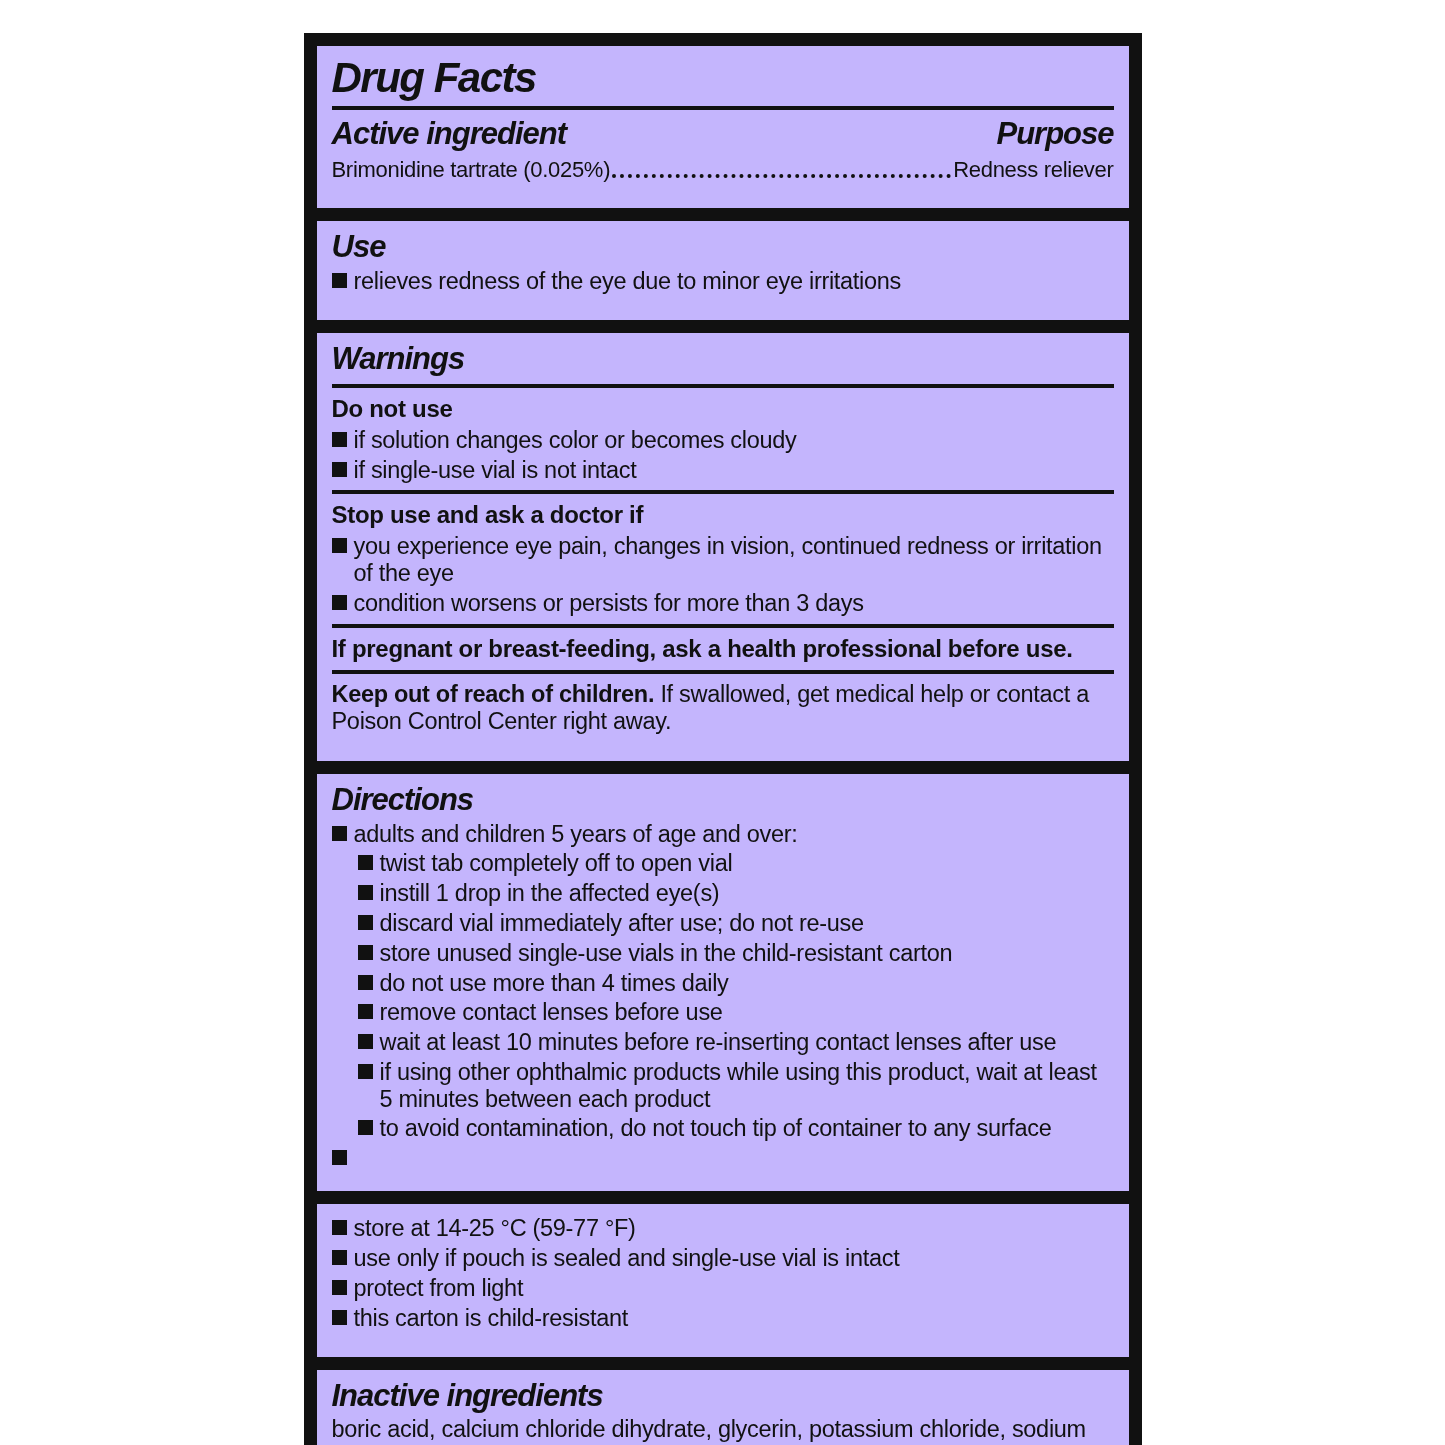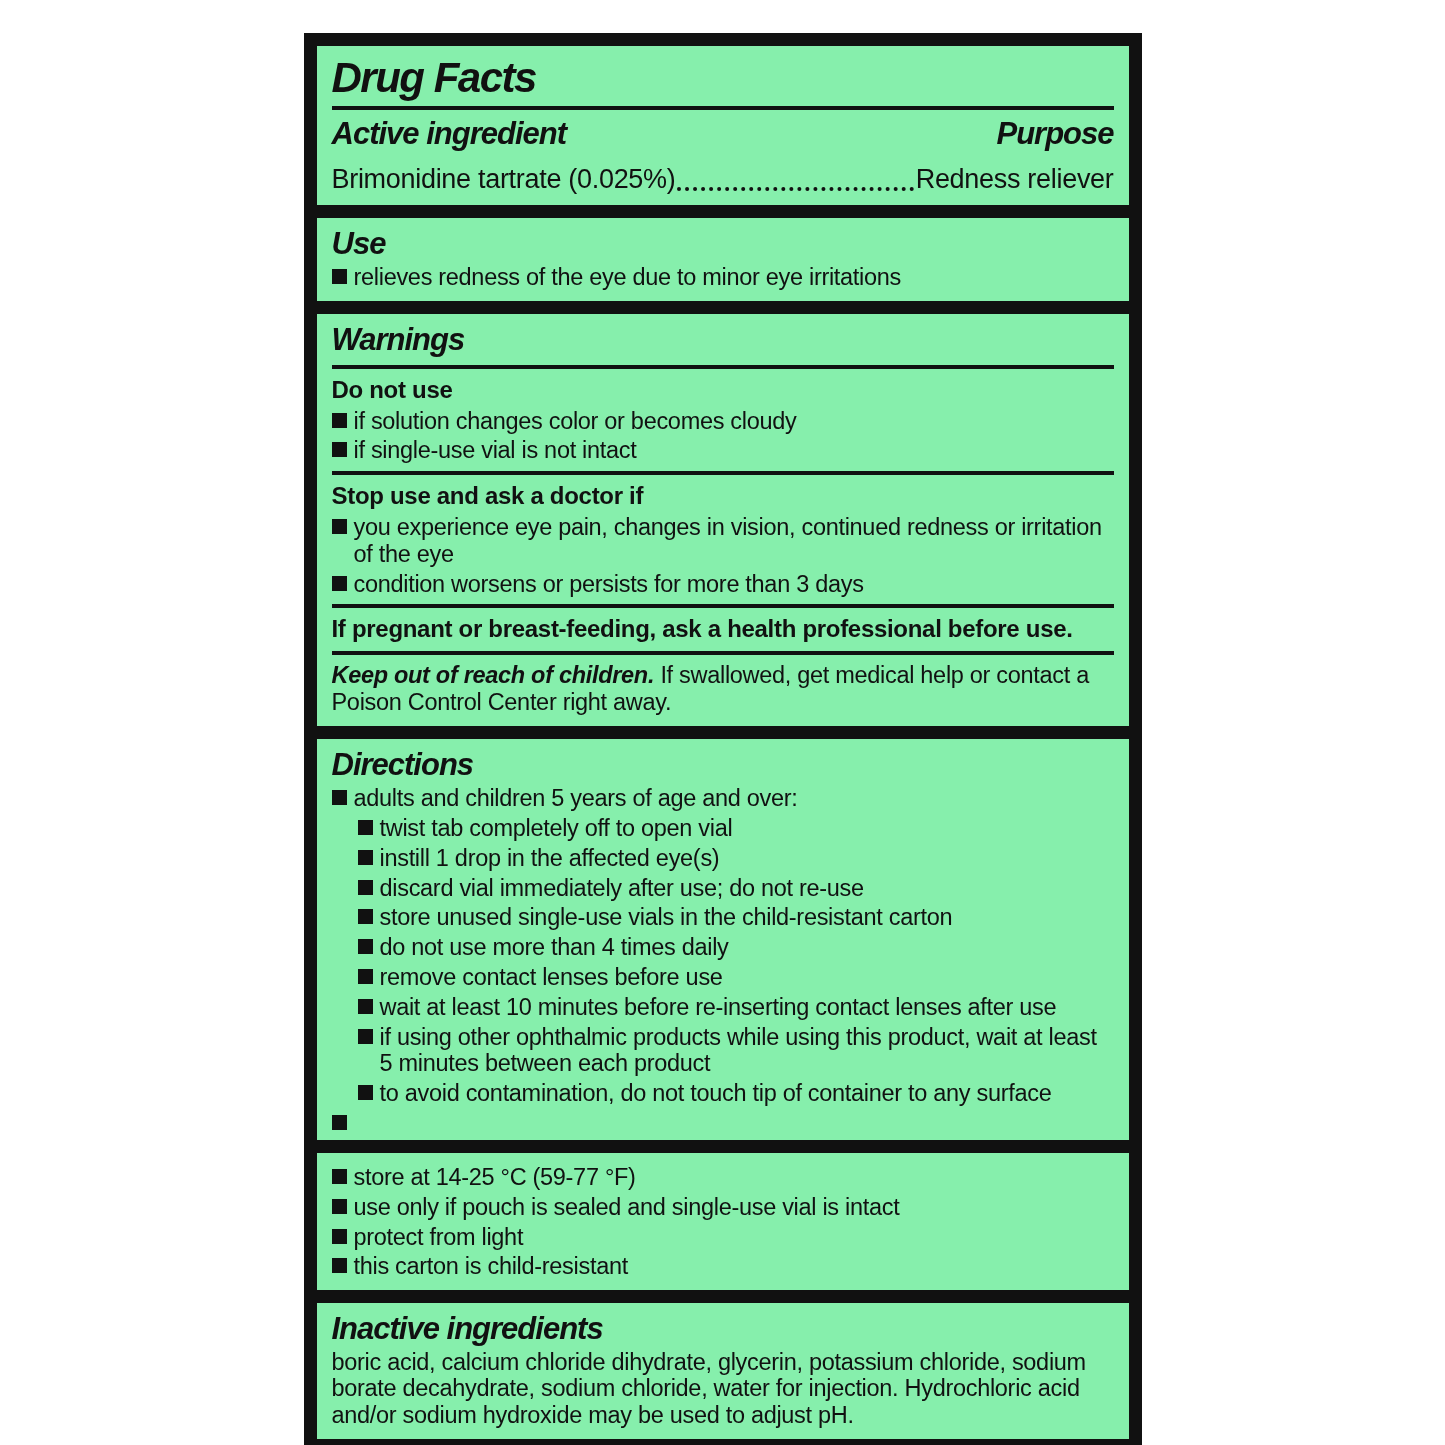--- a/index.html
+++ b/index.html
@@ -12,22 +12,22 @@
   .label {
     width: 838px;
     margin: 33px auto 0;
     background: #111111;
     padding: 13px;
     display: flex;
     flex-direction: column;
     gap: 13px;
   }
   .box {
-    background: #86efac;
-    padding: 8px 15px 10px;
+    background: #c4b5fd;
+    padding: 8px 15px 26px;
   }
   .title {
     font-size: 42px;
     font-weight: bold;
     font-style: italic;
     letter-spacing: -1.5px;
     line-height: 1.05;
     padding-top: 2px;
   }
   .rule {
@@ -45,37 +45,37 @@
     margin-bottom: 2px;
   }
   .split-row {
     display: flex;
     justify-content: space-between;
     align-items: flex-end;
   }
   .leader-row {
     display: flex;
     align-items: baseline;
-    font-size: 27px;
+    font-size: 22px;
     letter-spacing: -0.3px;
     line-height: 1.15;
-    margin-top: 10px;
+    margin-top: 3px;
   }
   .leader-fill {
     flex: 1;
     border-bottom: 4px dotted #111111;
     margin: 0 2px 4px;
     align-self: flex-end;
   }
   .body-text, .bullet-text {
     font-size: 23.5px;
     letter-spacing: -0.3px;
     line-height: 1.14;
   }
-  .bold { font-weight: bold; font-style: italic; }
+  .bold { font-weight: bold; }
   .subhead {
     font-size: 24px;
     font-weight: bold;
     letter-spacing: -0.3px;
     line-height: 1.2;
   }
   .bullet {
     display: flex;
     margin-top: 3px;
   }

